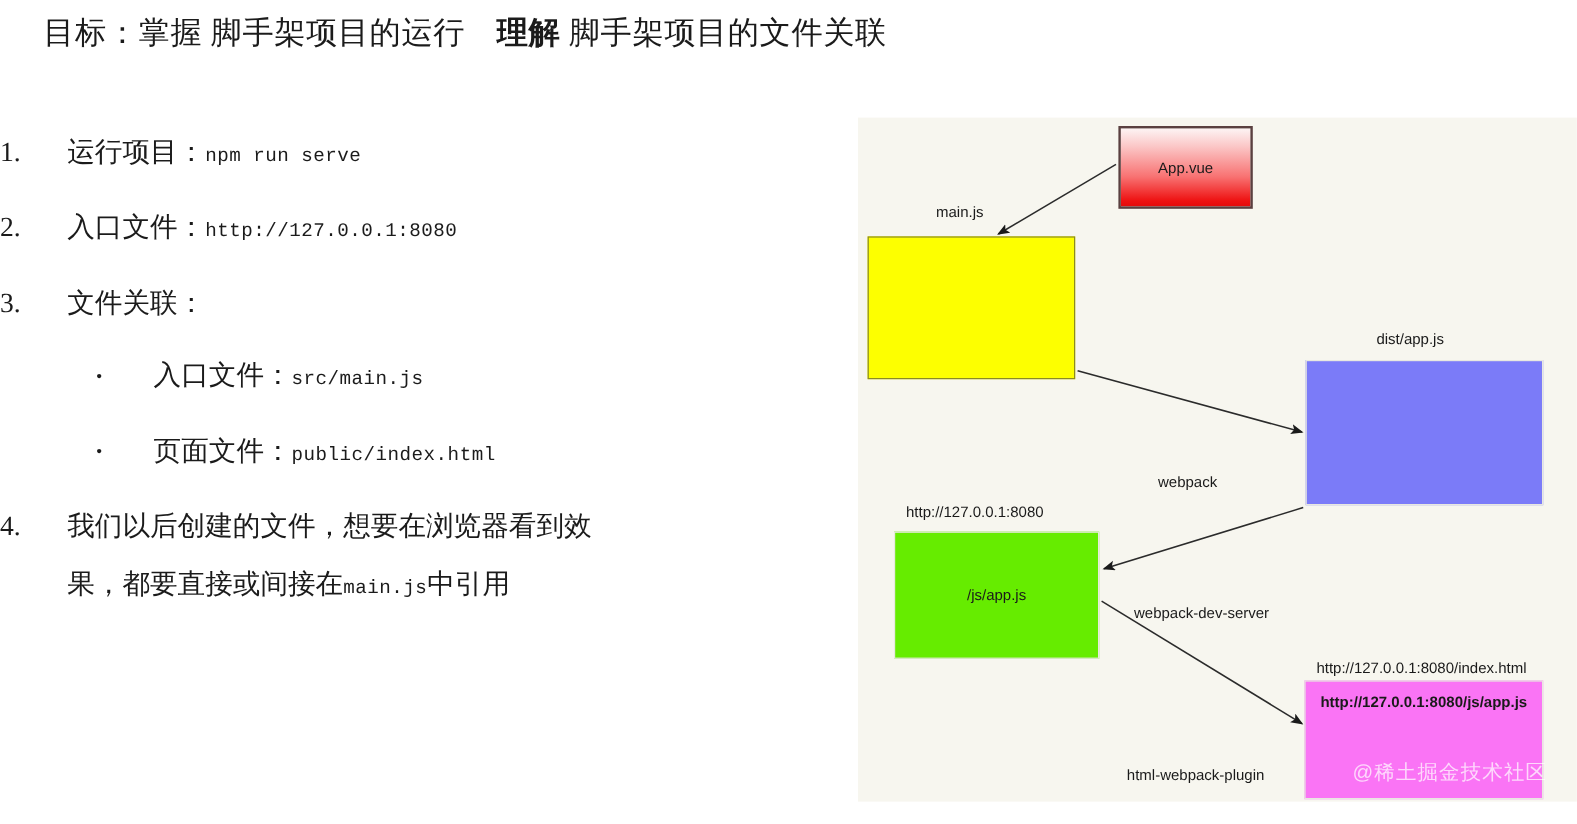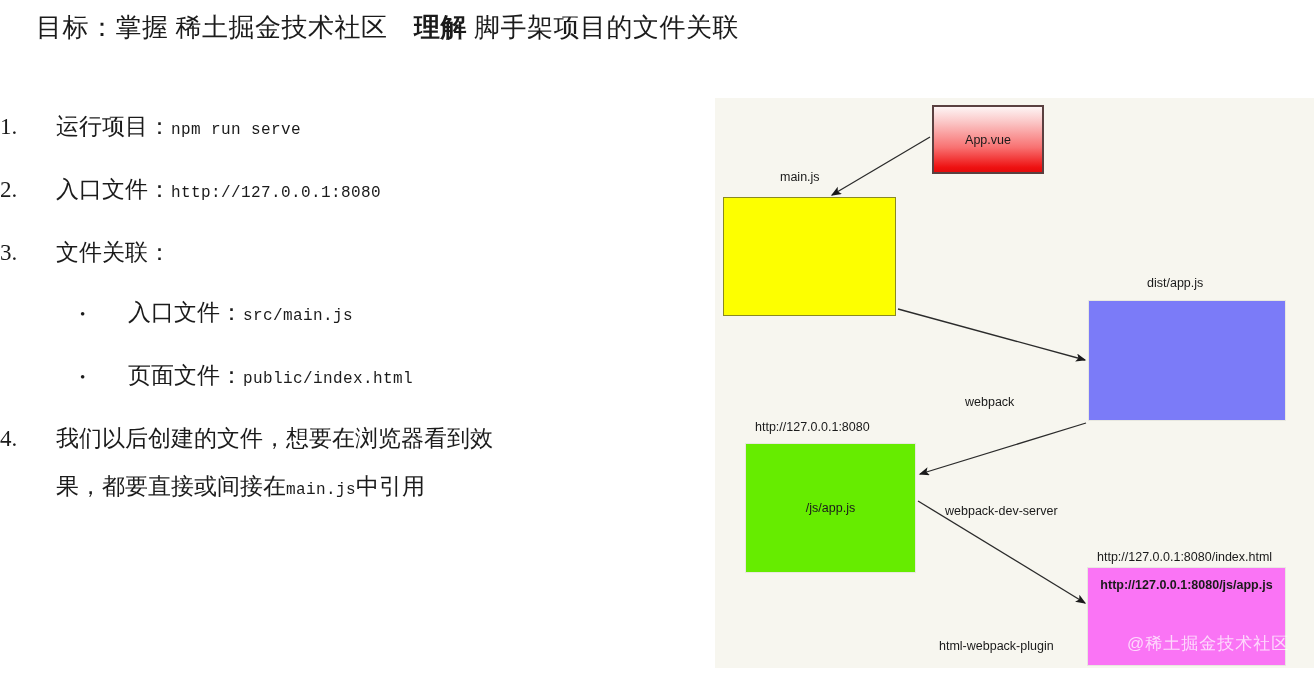--- a/index.html
+++ b/index.html
@@ -104,21 +104,21 @@
     left: 8px; top: 99px; width: 173px; height: 119px;
     border: 1.5px solid #8a8a22;
     background: #fdff00;
   }
   .node-dist {
     left: 373px; top: 202px; width: 198px; height: 121px;
     border: 1px solid #e8e8e0;
     background: #7b7bf8;
   }
   .node-green {
-    left: 30px; top: 345px; width: 171px; height: 130px;
+    left: 30px; top: 345px; width: 171px; height: 106px;
     border: 1px solid #e8e8e0;
     background: #66ec00;
     font-size: 12.5px;
     font-weight: 500;
   }
   .node-magenta {
     left: 372px; top: 469px; width: 199px; height: 99px;
     border: 1px solid #e8e8e0;
     background: #fa74f5;
     align-items: flex-start;
@@ -156,21 +156,21 @@
     font-family: "Liberation Sans", "DejaVu Sans", sans-serif;
     font-size: 17px;
     color: rgba(255,255,255,0.72);
     white-space: nowrap;
     letter-spacing: 1px;
   }
 </style>
 </head>
 <body>
 
-<div class="slide-title"><span class="seg-normal">目标：掌握 稀土掘金技术社区</span><span>　</span><span class="seg-strong">理解</span><span class="seg-normal"> 脚手架项目的文件关联</span></div>
+<div class="slide-title"><span class="seg-normal">目标：掌握 脚手架项目的运行</span><span>　</span><span class="seg-strong">理解</span><span class="seg-normal"> 脚手架项目的文件关联</span></div>
 
 <div class="content-col">
 
   <div class="bullet-row level-0">
     <div class="marker">1.</div>
     <div class="bullet-text"><span>运行项目：</span><span class="mono">npm run serve</span></div>
   </div>
 
   <div class="bullet-row level-0">
     <div class="marker">2.</div>

